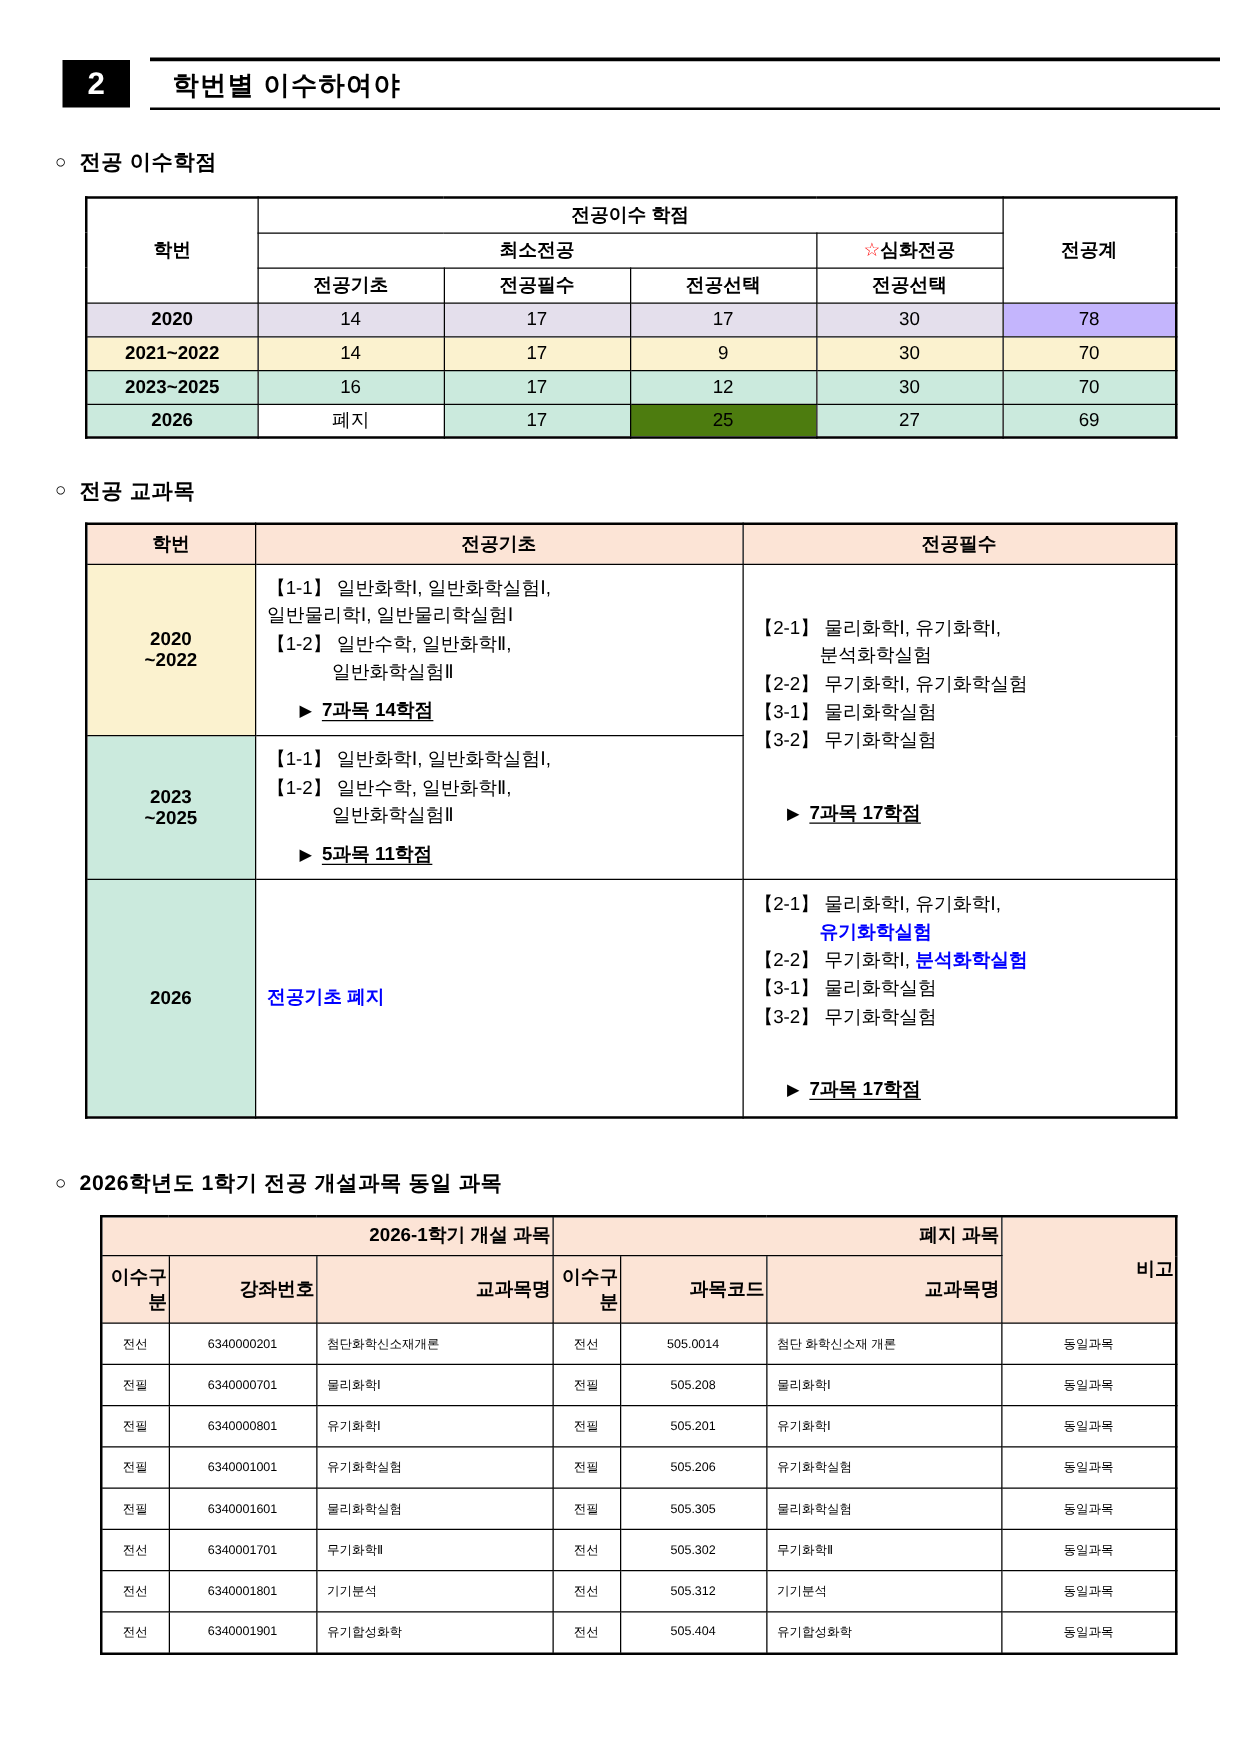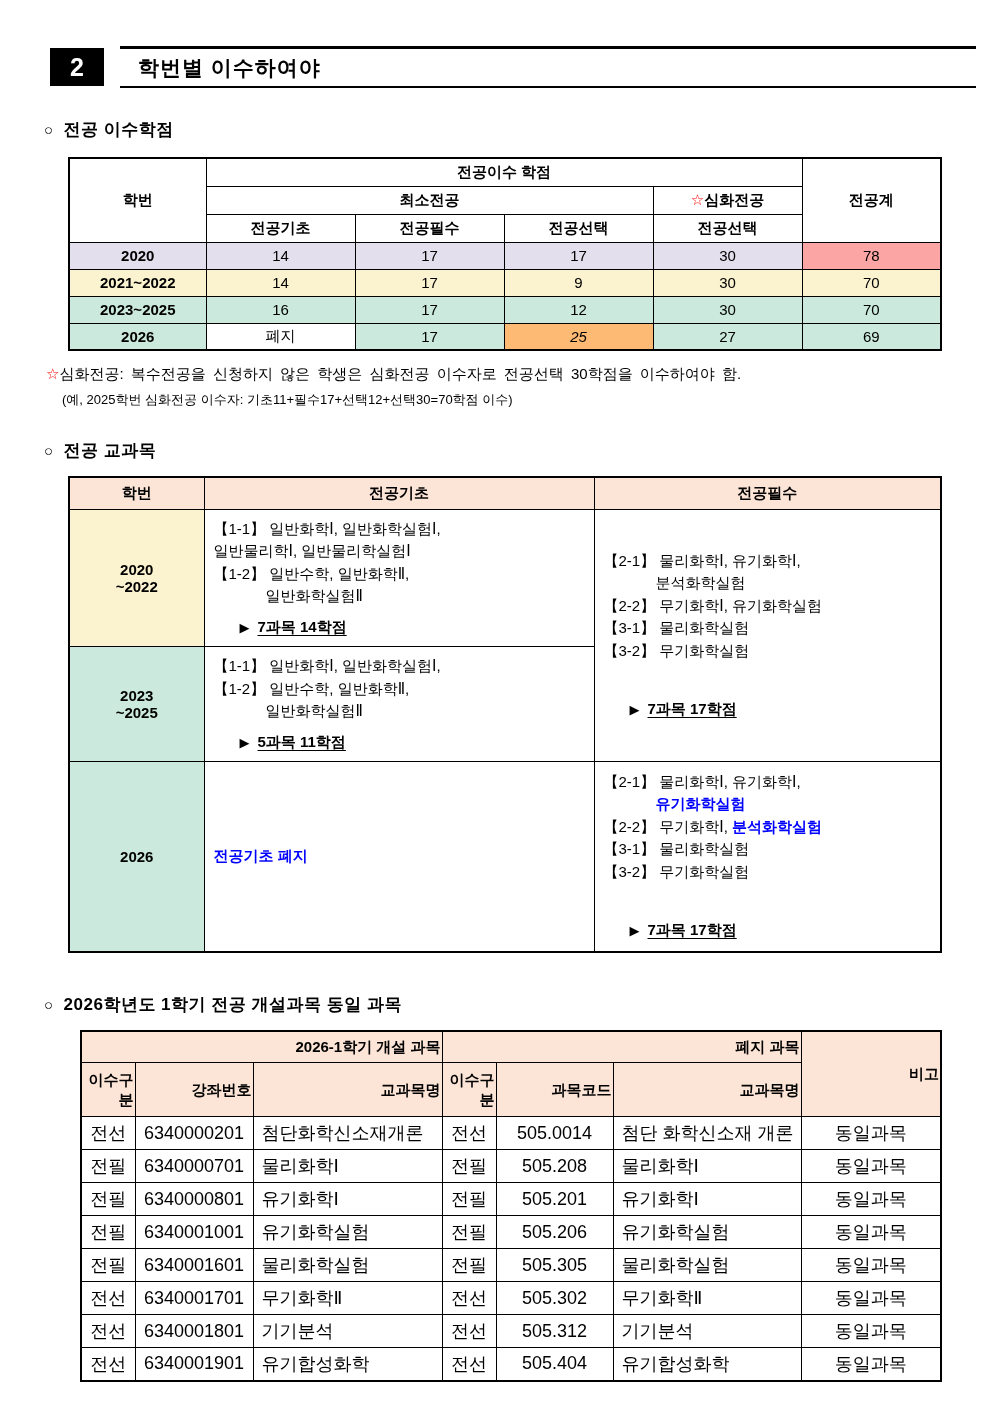--- a/index.html
+++ b/index.html
@@ -65,21 +65,21 @@
   .summary { margin-top:8px; margin-left:26px; font-weight:bold; }
   .summary.gap { margin-top:36px; }
   .summary .txt { text-decoration:underline; text-underline-offset:3px; }
   .summary .arrow { margin-right:8px; font-size:13px; }
 
   
   .t3 { width:860px; margin:14px 0 0 36px; }
   .t3 th { background:#FCE4D6; font-size:15px; font-weight:bold; text-align:right; line-height:1.3; }
   .t3 thead tr:nth-child(1) th { height:32px; }
   .t3 thead tr:nth-child(2) th { height:54px; }
-  .t3 td { font-size:18px; height:33px; text-align:center; }
+  .t3 td { font-size:10px; height:33px; text-align:center; }
   .t3 td.course { text-align:left; padding-left:8px;margin-top:48px; }
 </style>
 </head>
 <body>
 
 <div class="page">
 
   <header class="doc-header">
     <div class="num-box">2</div>
     <div class="title-wrap">
@@ -118,21 +118,21 @@
         <th>전공선택</th>
       </tr>
     </thead>
     <tbody id="t1-body">
         <tr>
           <td class="label" style="background: rgb(228, 223, 236);">2020</td>
           <td style="background: rgb(228, 223, 236);">14</td>
           <td style="background: rgb(228, 223, 236);">17</td>
           <td style="background: rgb(228, 223, 236);">17</td>
           <td style="background: rgb(228, 223, 236);">30</td>
-          <td style="background: #fca5a5;">78</td>
+          <td style="background: #c4b5fd;">78</td>
         </tr>
         <tr>
           <td class="label" style="background: rgb(251, 242, 207);">2021~2022</td>
           <td style="background: rgb(251, 242, 207);">14</td>
           <td style="background: rgb(251, 242, 207);">17</td>
           <td style="background: rgb(251, 242, 207);">9</td>
           <td style="background: rgb(251, 242, 207);">30</td>
           <td style="background: rgb(251, 242, 207);">70</td>
         </tr>
         <tr>
@@ -140,33 +140,27 @@
           <td style="background: rgb(203, 234, 221);">16</td>
           <td style="background: rgb(203, 234, 221);">17</td>
           <td style="background: rgb(203, 234, 221);">12</td>
           <td style="background: rgb(203, 234, 221);">30</td>
           <td style="background: rgb(203, 234, 221);">70</td>
         </tr>
         <tr>
           <td class="label" style="background: rgb(203, 234, 221);">2026</td>
           <td style="background: rgb(255, 255, 255);">폐지</td>
           <td style="background: rgb(203, 234, 221);">17</td>
-          <td style="background: #fdba74; font-style: italic;">25</td>
+          <td style="background: #4d7c0f;">25</td>
           <td style="background: rgb(203, 234, 221);">27</td>
           <td style="background: rgb(203, 234, 221);">69</td>
         </tr>
       </tbody>
   </table>
 
-  <div class="note">
-    <div class="note-line1">
-      <span class="red-star">☆</span><span>심화전공: 복수전공을 신청하지 않은 학생은 심화전공 이수자로 전공선택 30학점을 이수하여야 함.</span>
-    </div>
-    <div class="note-line2">(예, 2025학번 심화전공 이수자: 기초11+필수17+선택12+선택30=70학점 이수)</div>
-  </div>
 
   <div class="section-title st2">
     <span class="bullet">○</span>
     <span>전공 교과목</span>
   </div>
 
   <table class="t2 outer">
     <colgroup>
       <col style="width:135px">
         <col style="width:390px">

